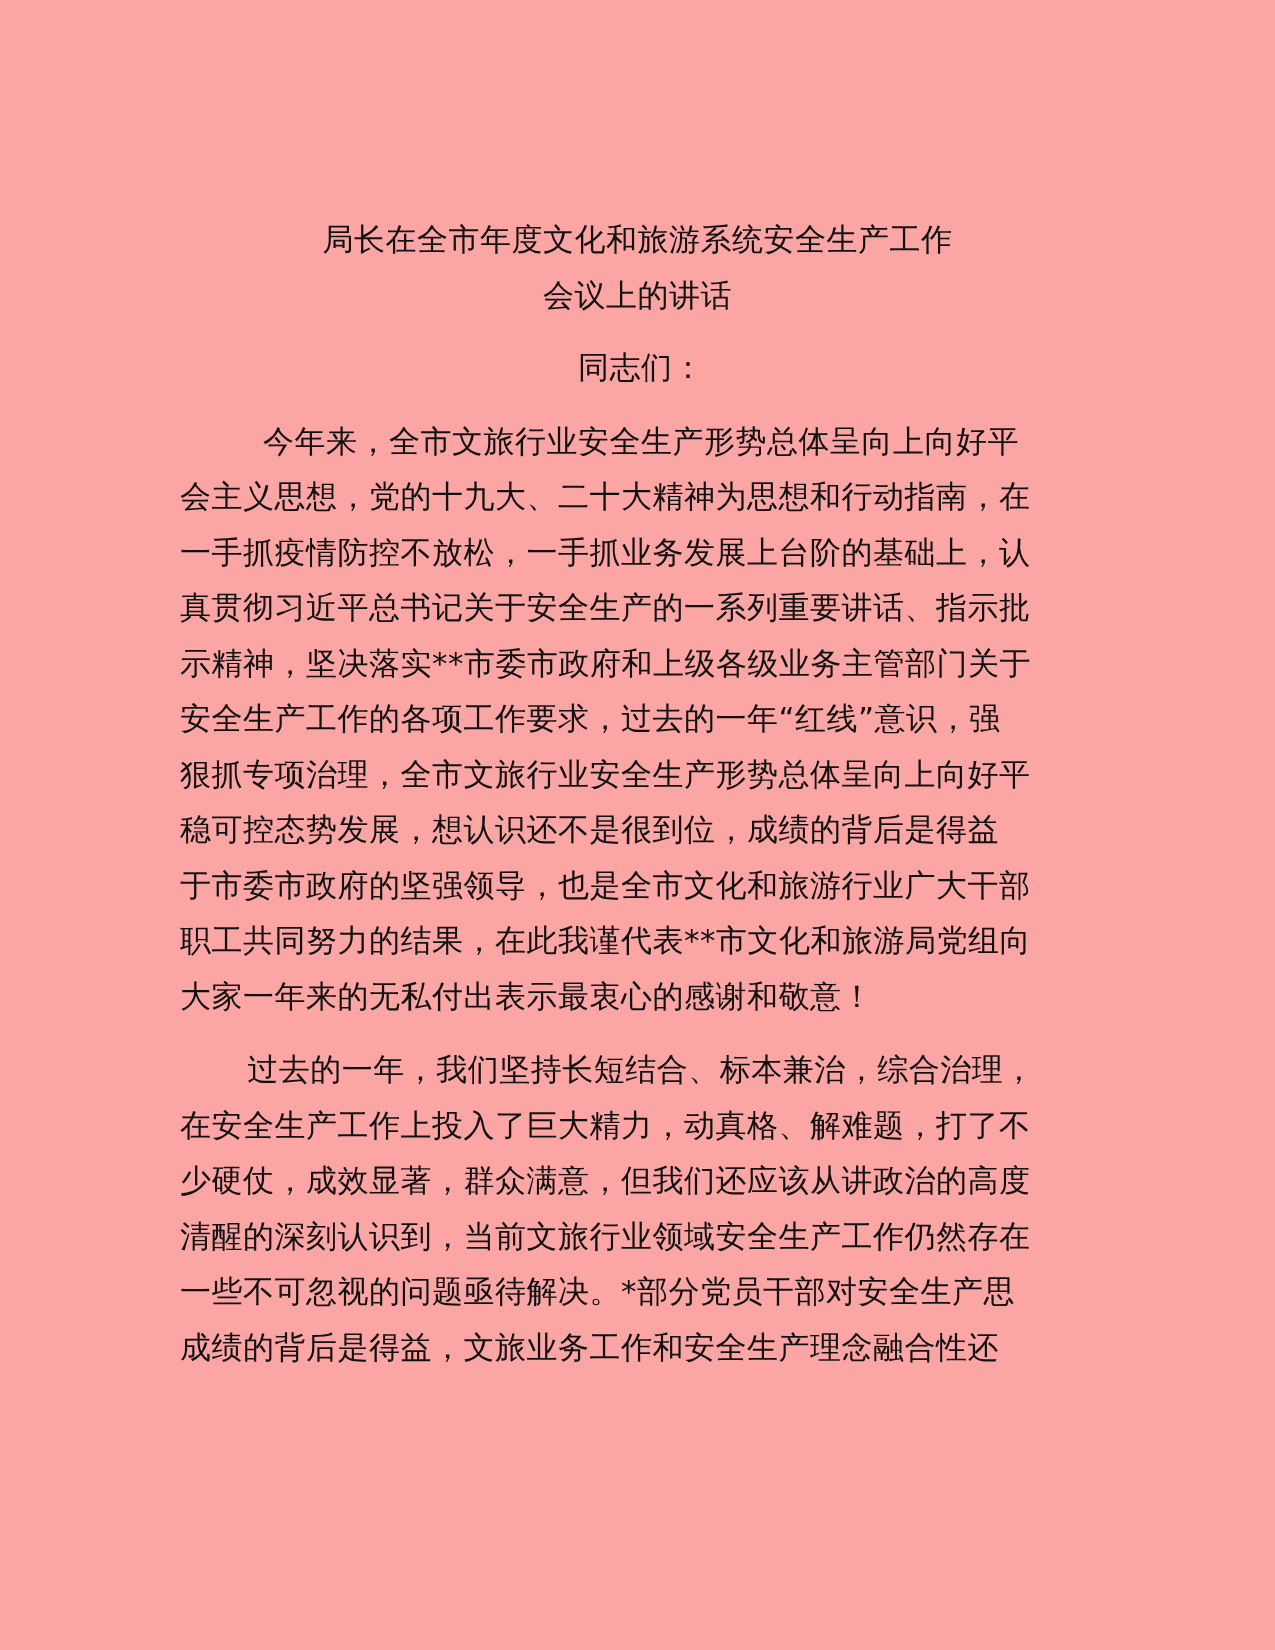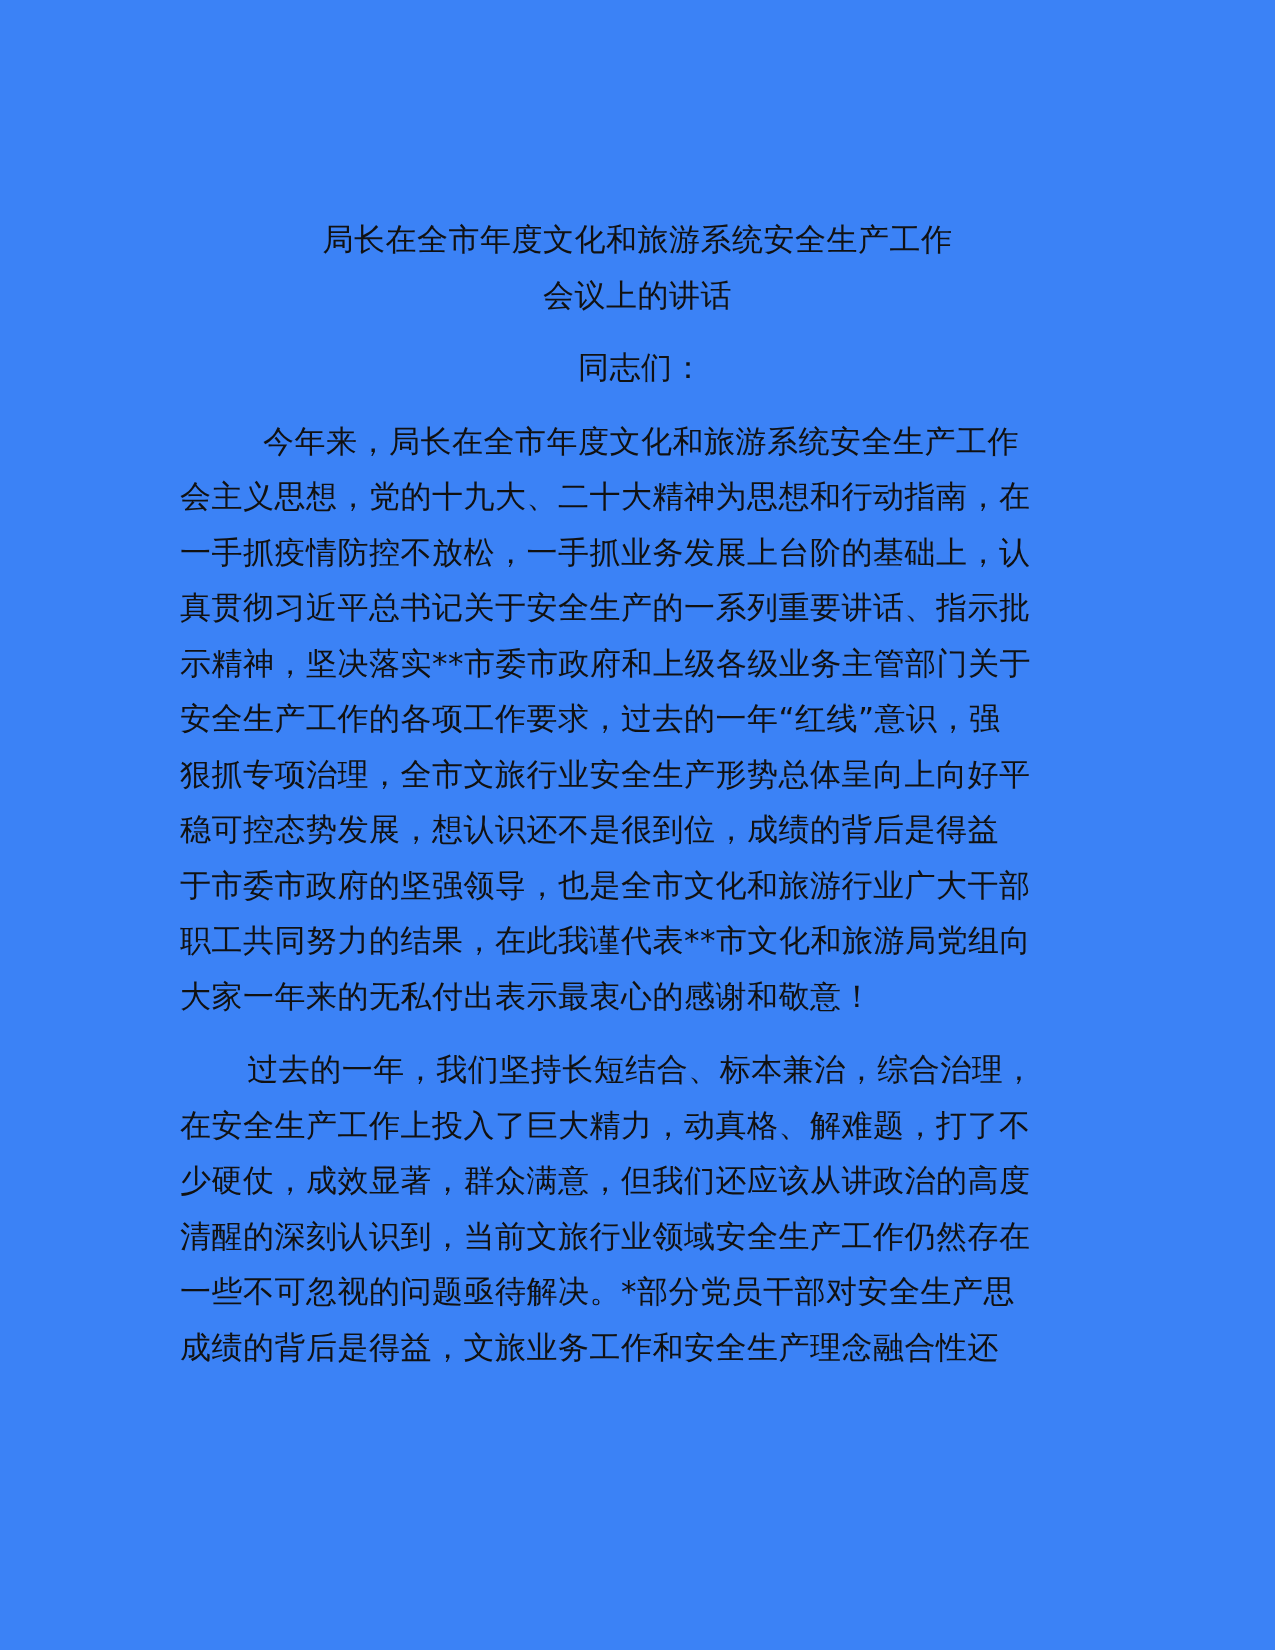--- a/index.html
+++ b/index.html
@@ -13,21 +13,21 @@
       position: relative;
       overflow: hidden;
       font-family: "DejaVu Sans", "Liberation Sans", sans-serif;
       color: #111111;
     }
     .page {
       position: absolute;
       left: 0; top: 0;
       width: 1275px;
       height: 1650px;
-      background: #3b82f6;
+      background: #fca5a5;
     }
     .title {
       position: absolute;
       left: 150px;
       width: 975px;
       text-align: center;
       font-size: 38px;
       line-height: 58px;
       top: 212px;
       letter-spacing: 0px;
@@ -58,21 +58,21 @@
   <div class="title">
     <span class="line">局长在全市年度文化和旅游系统安全生产工作</span>
     <span class="line">会议上的讲话</span>
   </div>
 
   <div class="body-text">
     <span class="line indent">同志们：</span>
     <div class="para-gap"></div>
 
     <div>
-      <span class="line indent">今年来，局长在全市年度文化和旅游系统安全生产工作</span>
+      <span class="line indent">今年来，全市文旅行业安全生产形势总体呈向上向好平</span>
       <span class="line">会主义思想，党的十九大、二十大精神为思想和行动指南，在</span>
       <span class="line">一手抓疫情防控不放松，一手抓业务发展上台阶的基础上，认</span>
       <span class="line">真贯彻习近平总书记关于安全生产的一系列重要讲话、指示批</span>
       <span class="line">示精神，坚决落实**市委市政府和上级各级业务主管部门关于</span>
       <span class="line">安全生产工作的各项工作要求，过去的一年“红线”意识，强</span>
       <span class="line">狠抓专项治理，全市文旅行业安全生产形势总体呈向上向好平</span>
       <span class="line">稳可控态势发展，想认识还不是很到位，成绩的背后是得益</span>
       <span class="line">于市委市政府的坚强领导，也是全市文化和旅游行业广大干部</span>
       <span class="line">职工共同努力的结果，在此我谨代表**市文化和旅游局党组向</span>
       <span class="line">大家一年来的无私付出表示最衷心的感谢和敬意！</span>

